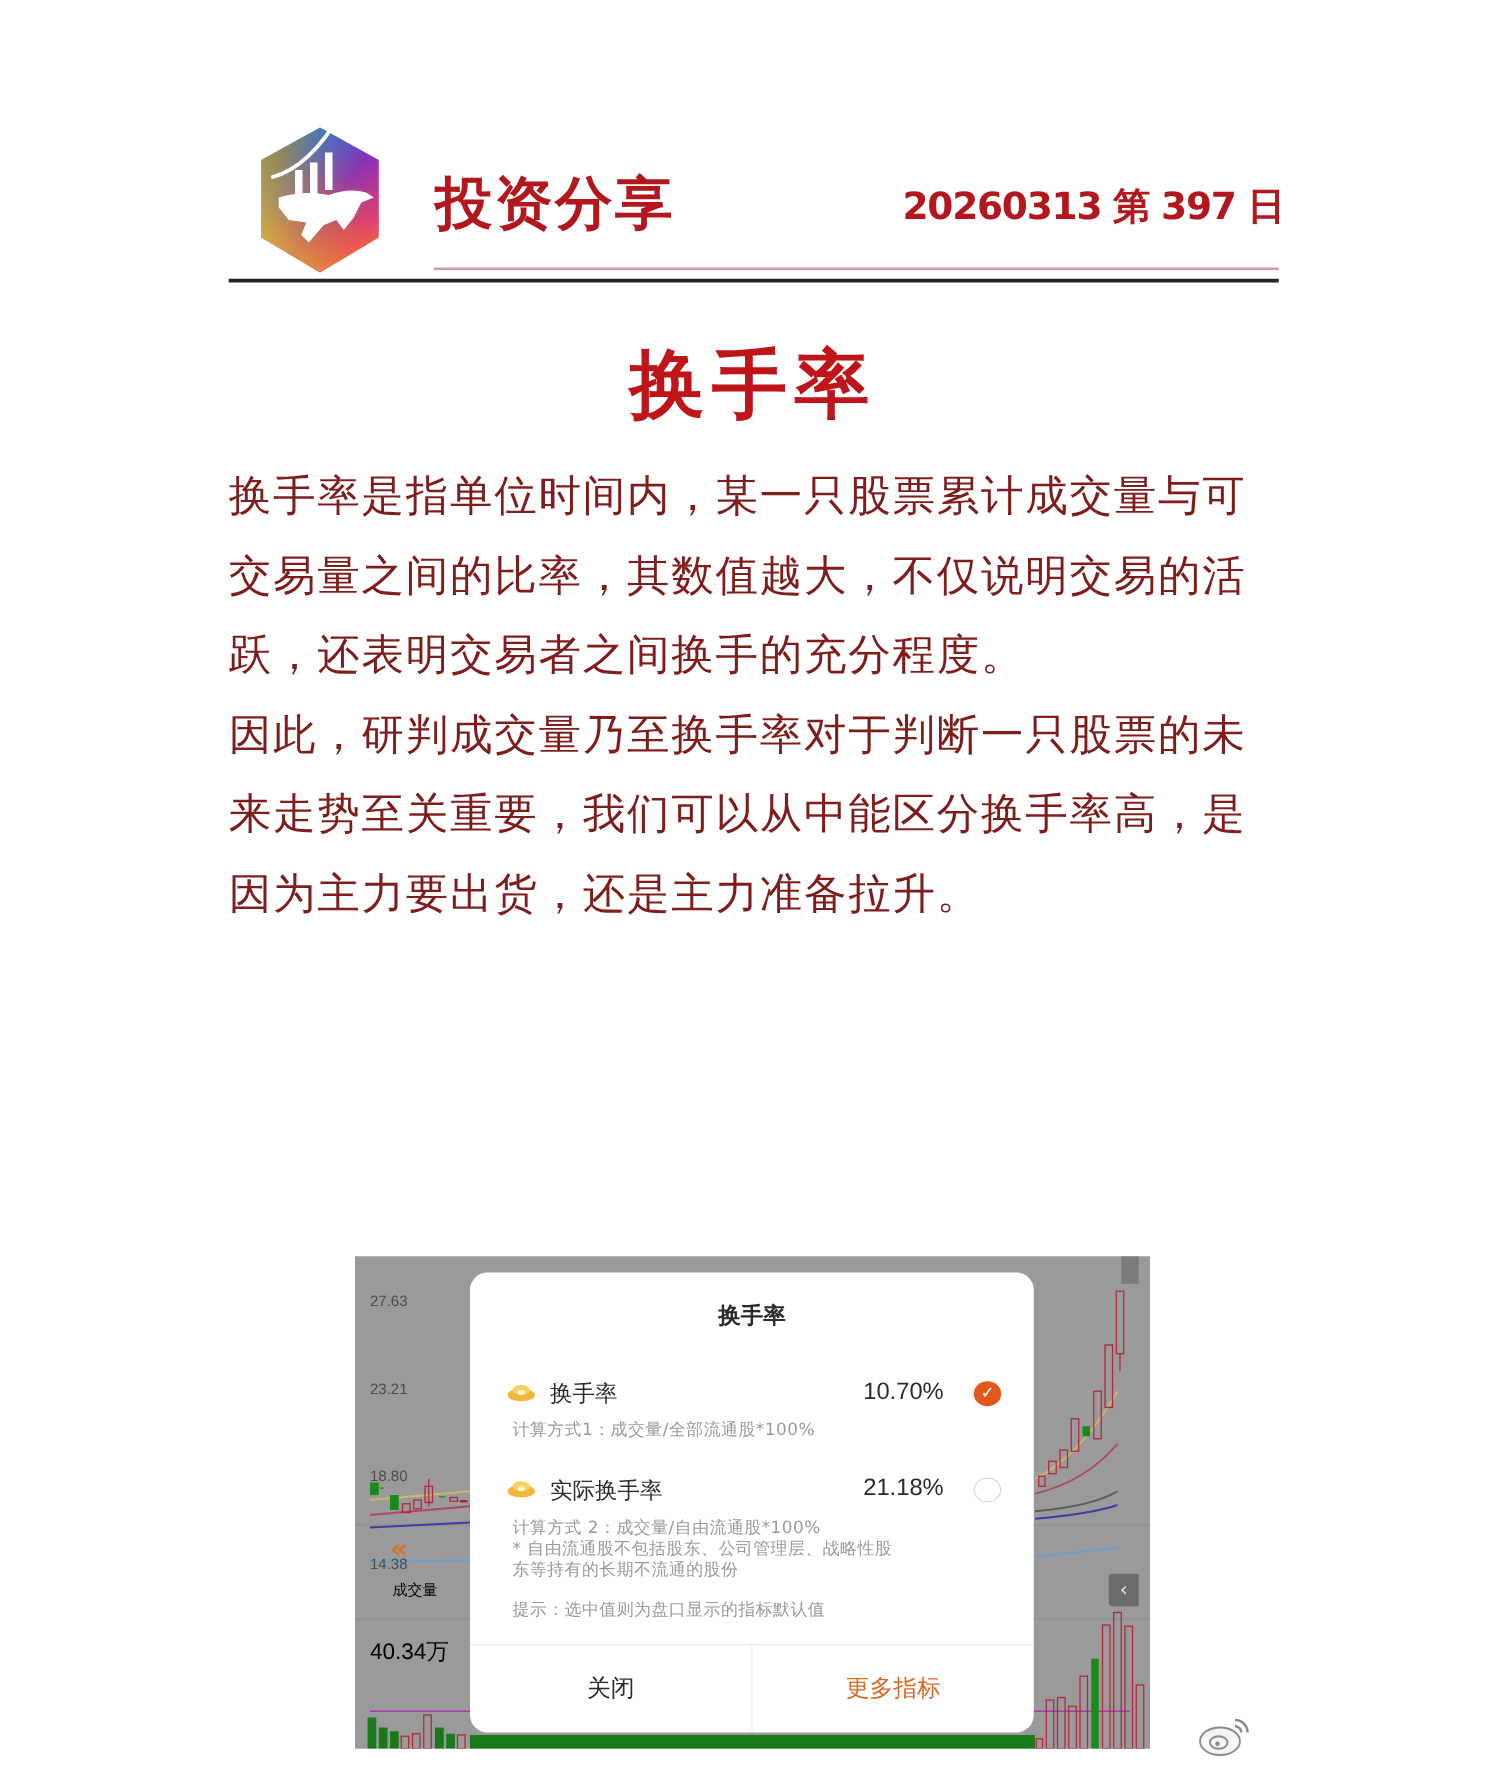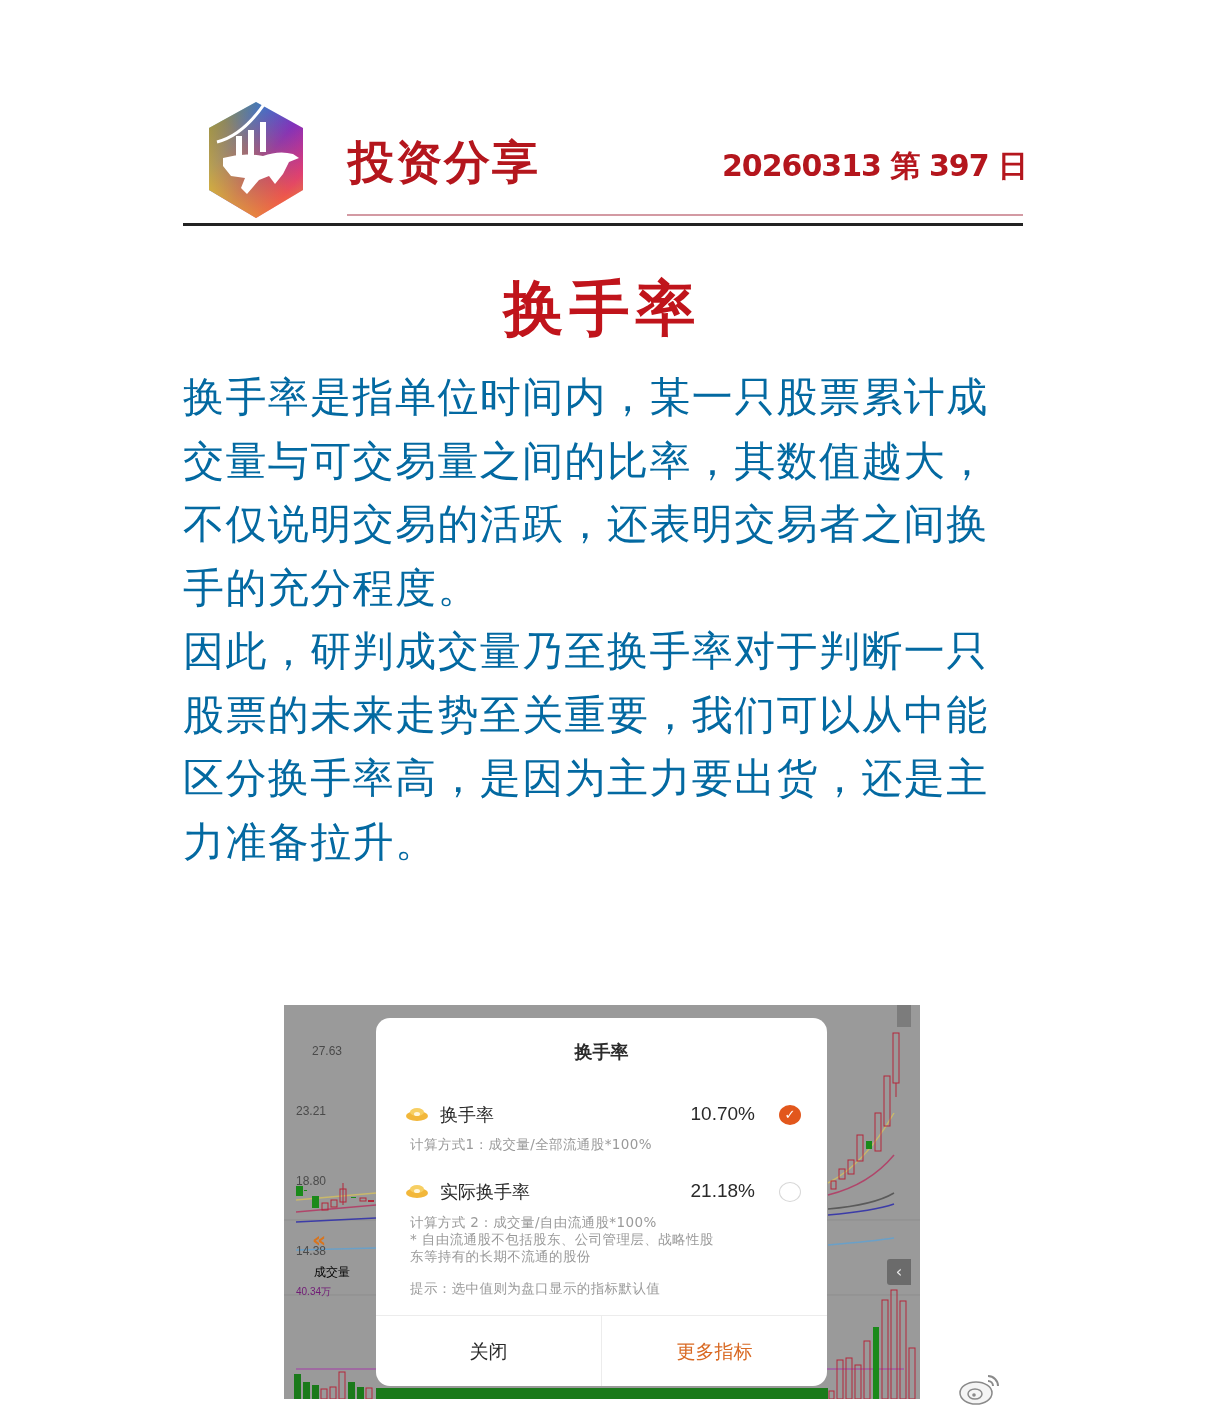--- a/index.html
+++ b/index.html
@@ -9,29 +9,29 @@
   .logo { position:absolute; left:203px; top:84px; width:106px; height:138px; }
   .brand { position:absolute; left:348px; top:134px; font-size:46px; font-weight:bold; color:#b4161d; letter-spacing:2px; line-height:56px; }
   .dateline { position:absolute; left:722px; top:147px; font-size:30px; font-weight:bold; color:#b4161d; letter-spacing:-1px; line-height:38px; }
   .rule-pink { position:absolute; left:347px; top:214px; width:676px; height:2px; background:#d39aa3; }
   .rule-black { position:absolute; left:183px; top:223px; width:840px; height:3px; background:#222; }
 
   
   .title { position:absolute; left:0; width:1205px; top:268px; text-align:center; font-size:60px; font-weight:bold; color:#c0141b; letter-spacing:6px; line-height:80px; }
 
   
-  .body-text { position:absolute; left:183px; top:366px; width:845px; font-size:41px; line-height:63.5px; color:#0369a1; letter-spacing:1.4px;font-family:Liberation Serif, serif; }
+  .body-text { position:absolute; left:183px; top:366px; width:845px; font-size:34px; line-height:63.5px; color:#7f1d1d; letter-spacing:1.4px;font-family:Liberation Serif, serif; }
   .body-text p { margin:0; }
 
   
   .shot { position:absolute; left:284px; top:1005px; width:636px; height:394px; background:#9a9a9a; overflow:hidden; }
   .shot svg.bg { position:absolute; left:0; top:0; }
   .axis-label { position:absolute; font-size:12px; color:#4a4a4a; font-family:"Liberation Sans", sans-serif; }
   .vol-label { position:absolute; font-size:12px; color:#000000; }
-  .vol-value { position:absolute; font-size:10px; color:#701a75; font-family:"Liberation Sans", sans-serif; }
+  .vol-value { position:absolute; font-size:18px; color:#000000; font-family:"Liberation Sans", sans-serif;margin-top:24px; }
   .collapse-btn { position:absolute; left:603px; top:254px; width:24px; height:26px; background:#6b6b6b; color:#e8e8e8; font-size:16px; line-height:26px; text-align:center; border-radius:3px 0 0 3px; }
   .expand-chev { position:absolute; left:28px; top:222px; color:#d8741e; font-size:22px; font-weight:bold; letter-spacing:-6px; }
   .scroll-thumb { position:absolute; left:613px; top:0; width:14px; height:22px; background:#7c7c7c; }
 
   
   .dialog { position:absolute; left:92px; top:13px; width:451px; height:368px; background:#ffffff; border-radius:14px; overflow:hidden; }
   .dlg-title { position:absolute; left:0; width:451px; top:22px; text-align:center; font-size:18px; font-weight:bold; color:#2a2a2a; }
   .opt { position:absolute; left:30px; width:395px; }
   .opt .coin { position:absolute; left:0; top:4px; width:22px; height:14px; }
   .opt .name { position:absolute; left:34px; top:0; font-size:18px; color:#2a2a2a; }
@@ -152,21 +152,21 @@
     <rect x="571" y="360" width="6" height="34" fill="none" stroke="#b3263a"></rect>
     <rect x="580" y="336" width="6" height="58" fill="none" stroke="#b3263a"></rect>
     <rect x="589" y="322" width="6" height="72" fill="#1a8a1a"></rect>
     <rect x="598" y="295" width="6" height="99" fill="none" stroke="#b3263a"></rect>
     <rect x="607" y="285" width="6" height="109" fill="none" stroke="#b3263a"></rect>
     <rect x="616" y="296" width="6" height="98" fill="none" stroke="#b3263a"></rect>
     <rect x="625" y="343" width="6" height="51" fill="none" stroke="#b3263a"></rect>
   </svg>
 
   <div class="scroll-thumb"></div>
-  <div class="axis-label" style="left:28px;top:29px;margin-top:10px;">27.63</div>
+  <div class="axis-label" style="left:12px;top:29px;">27.63</div>
   <div class="axis-label" style="left:12px;top:99px;">23.21</div>
   <div class="axis-label" style="left:12px;top:169px;">18.80</div>
   <div class="axis-label" style="left:12px;top:239px;">14.38</div>
   <div class="expand-chev">«</div>
   <div class="vol-label" style="left:30px;top:259px;">成交量</div>
   <div class="vol-value" style="left:12px;top:280px;">40.34万</div>
   <div class="collapse-btn">‹</div>
 
   <div class="dialog">
     <div class="dlg-title">换手率</div>

